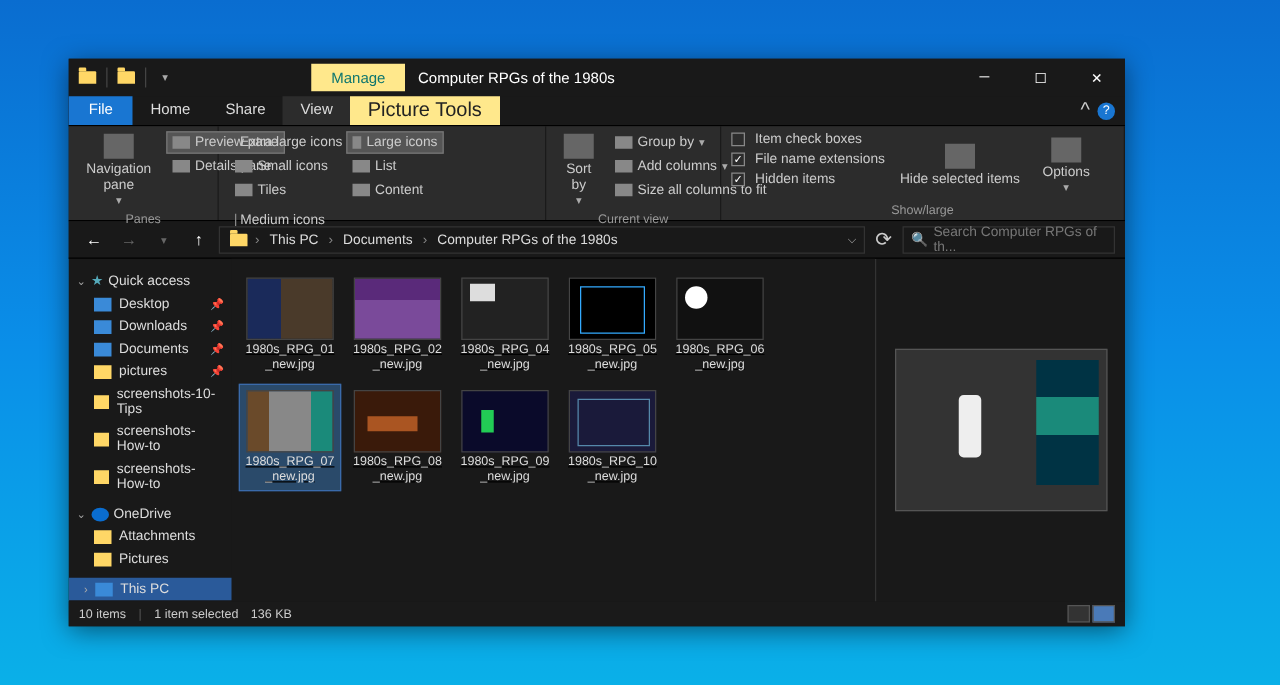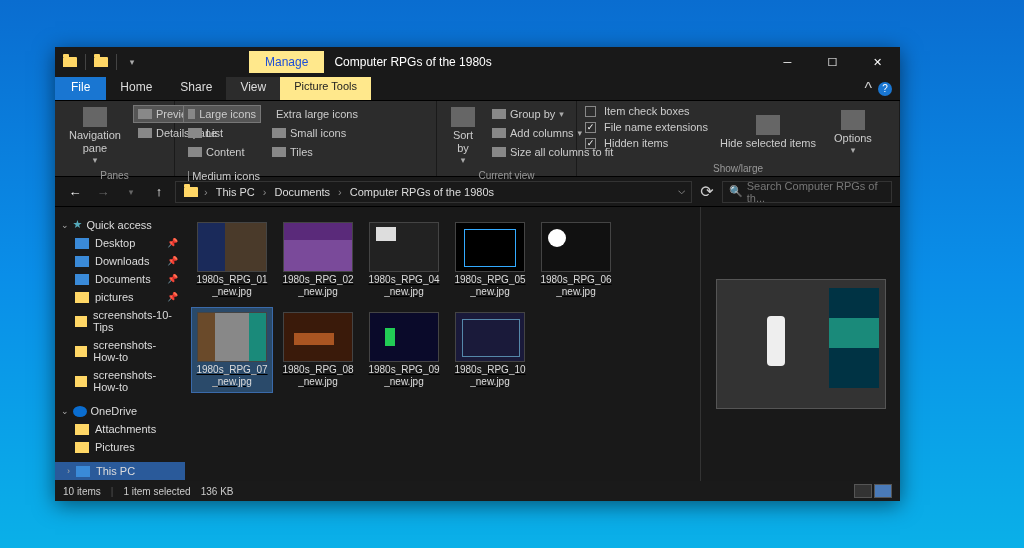--- a/index.html
+++ b/index.html
@@ -4,29 +4,29 @@
 <style>
 * { margin:0; padding:0; box-sizing:border-box; font-family:"Segoe UI",Arial,sans-serif; }
 body { background:linear-gradient(180deg,#0a6dd0 0%,#0a8ee8 50%,#0ab0e8 100%); width:1024px; height:548px; overflow:hidden; }
 .window { position:absolute; left:55px; top:47px; width:845px; height:454px; background:#191919; box-shadow:0 4px 20px rgba(0,0,0,0.5); }
 .titlebar { height:30px; display:flex; align-items:center; background:#191919; }
 .titlebar .icons-left { display:flex; align-items:center; padding-left:6px; gap:4px; }
 .mini-icon { width:18px; height:18px; display:flex; align-items:center; justify-content:center; font-size:12px; }
 .folder-ic { background:#ffd766; width:14px; height:10px; border-radius:1px 1px 0 0; position:relative; }
 .folder-ic::before { content:""; position:absolute; top:-3px; left:0; width:6px; height:3px; background:#ffd766; border-radius:1px 1px 0 0; }
 .qat-sep { width:1px; height:16px; background:#444; margin:0 2px; }
-.tab-manage { background:#ffe88c; color:#1d4ed8; padding:4px 16px; font-size:12px; margin-left:108px; }
+.tab-manage { background:#ffe88c; color:#0f766e; padding:4px 16px; font-size:12px; margin-left:108px; }
 .titlebar-title { color:#fff; font-size:12px; margin-left:10px; }
 .window-controls { margin-left:auto; display:flex; }
 .window-controls .ctl { width:45px; height:30px; display:flex; align-items:center; justify-content:center; color:#fff; font-size:11px; cursor:pointer; }
 .menubar { height:24px; display:flex; background:#191919; border-bottom:1px solid #000;text-align:center; }
 .menu-file { background:#1976d2; color:#fff; font-size:12px; padding:3px 16px; }
 .menu-item { color:#ddd; font-size:12px; padding:3px 14px; cursor:pointer; }
 .menu-item.active { background:#2c2c2c; }
-.menu-tools { color:#222; background:#ffe88c; font-size:11px; padding:3px 14px; margin-left:0; }
+.menu-tools { color:#222; background:#ffe88c; font-size:16px; padding:3px 14px; margin-left:0; }
 .menubar .help { margin-left:auto; display:flex; align-items:center; gap:6px; padding-right:8px; }
 .ribbon { height:76px; background:#2c2c2c; display:flex; color:#ccc; font-size:11px; border-bottom:1px solid #000; }
 .ribbon-group { border-right:1px solid #1a1a1a; padding:4px 8px 2px; display:flex; flex-direction:column; }
 .ribbon-group .body { flex:1; display:flex; gap:6px; }
 .ribbon-group .label { text-align:center; font-size:10px; color:#999; padding-top:2px; }
 .rbtn { display:flex; align-items:center; gap:4px; padding:2px 4px; cursor:pointer; white-space:nowrap; border:1px solid transparent; }
 .rbtn.selected { background:#555; border:1px solid #777; }
 .rbtn .ic { width:14px; height:10px; background:#888; display:inline-block; }
 .vcol { display:flex; flex-direction:column; gap:1px; }
 .bigbtn { display:flex; flex-direction:column; align-items:center; justify-content:center; padding:2px 6px; cursor:pointer; text-align:center; line-height:1.2; }
@@ -134,46 +134,46 @@
               <span class="ic"></span>
               <span>Details pane</span>
             </div>
         </div>
       </div>
       <div class="label">Panes</div>
     </div>
 
     <div class="ribbon-group" style="width:262px">
       <div class="body" style="flex-wrap:wrap">
+        <div class="vcol" style="width:88px">
+          <div class="rbtn">
+              <span class="ic"></span>
+              <span>Extra large icons</span>
+            </div>
+          <div class="rbtn">
+              <span class="ic"></span>
+              <span>Small icons</span>
+            </div>
+          <div class="rbtn">
+              <span class="ic"></span>
+              <span>Tiles</span>
+            </div>
+        </div>
         <div class="vcol" style="width:78px">
           <div class="rbtn selected">
               <span class="ic"></span>
               <span>Large icons</span>
             </div>
           <div class="rbtn">
               <span class="ic"></span>
               <span>List</span>
             </div>
           <div class="rbtn">
               <span class="ic"></span>
               <span>Content</span>
-            </div>
-        </div>
-        <div class="vcol" style="width:88px">
-          <div class="rbtn">
-              <span class="ic"></span>
-              <span>Extra large icons</span>
-            </div>
-          <div class="rbtn">
-              <span class="ic"></span>
-              <span>Small icons</span>
-            </div>
-          <div class="rbtn">
-              <span class="ic"></span>
-              <span>Tiles</span>
             </div>
         </div>
         <div class="vcol" style="width:82px">
           <div class="rbtn">
               <span class="ic"></span>
               <span>Medium icons</span>
             </div>
           <div class="rbtn">
               <span class="ic"></span>
               <span>Details</span>

